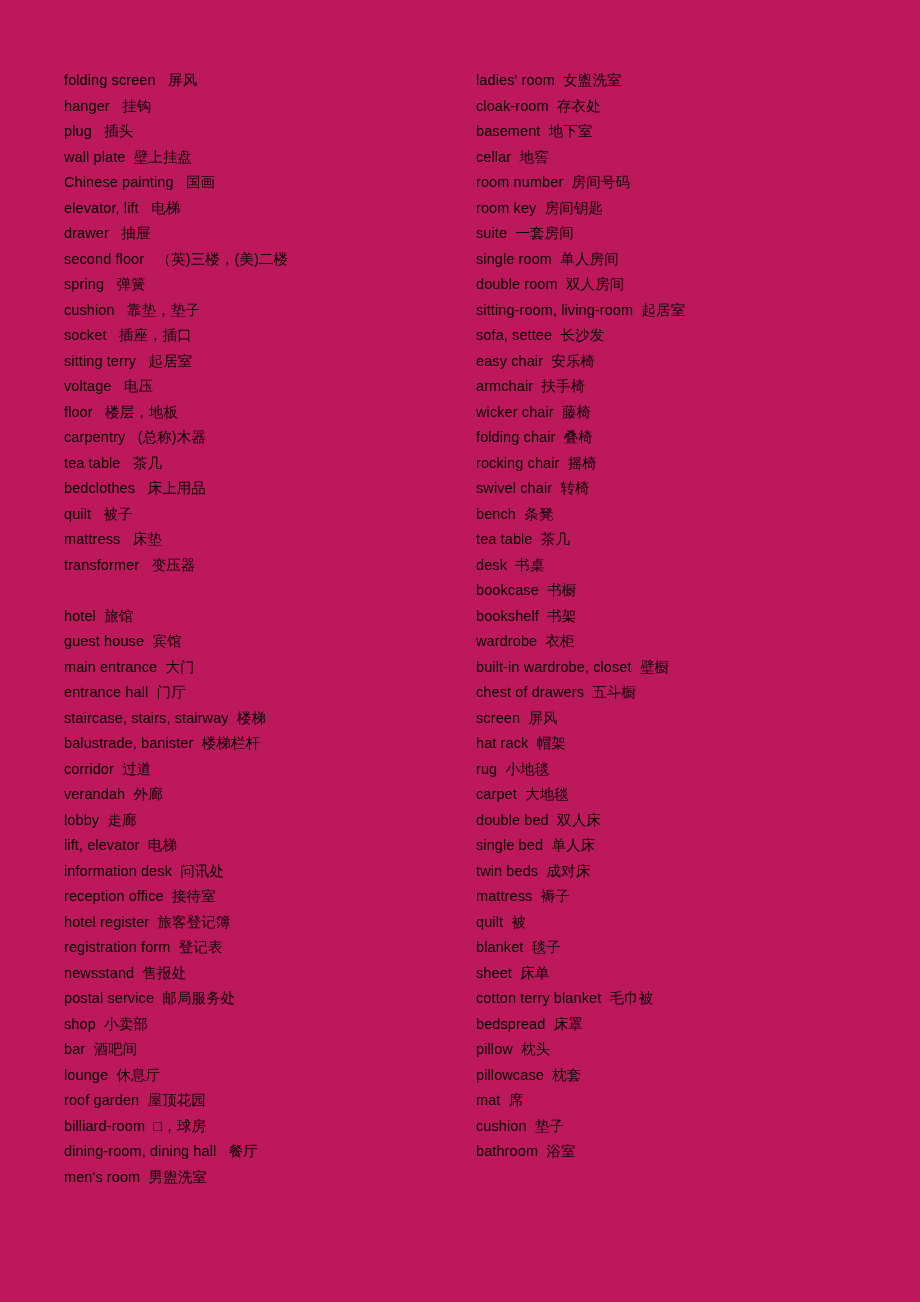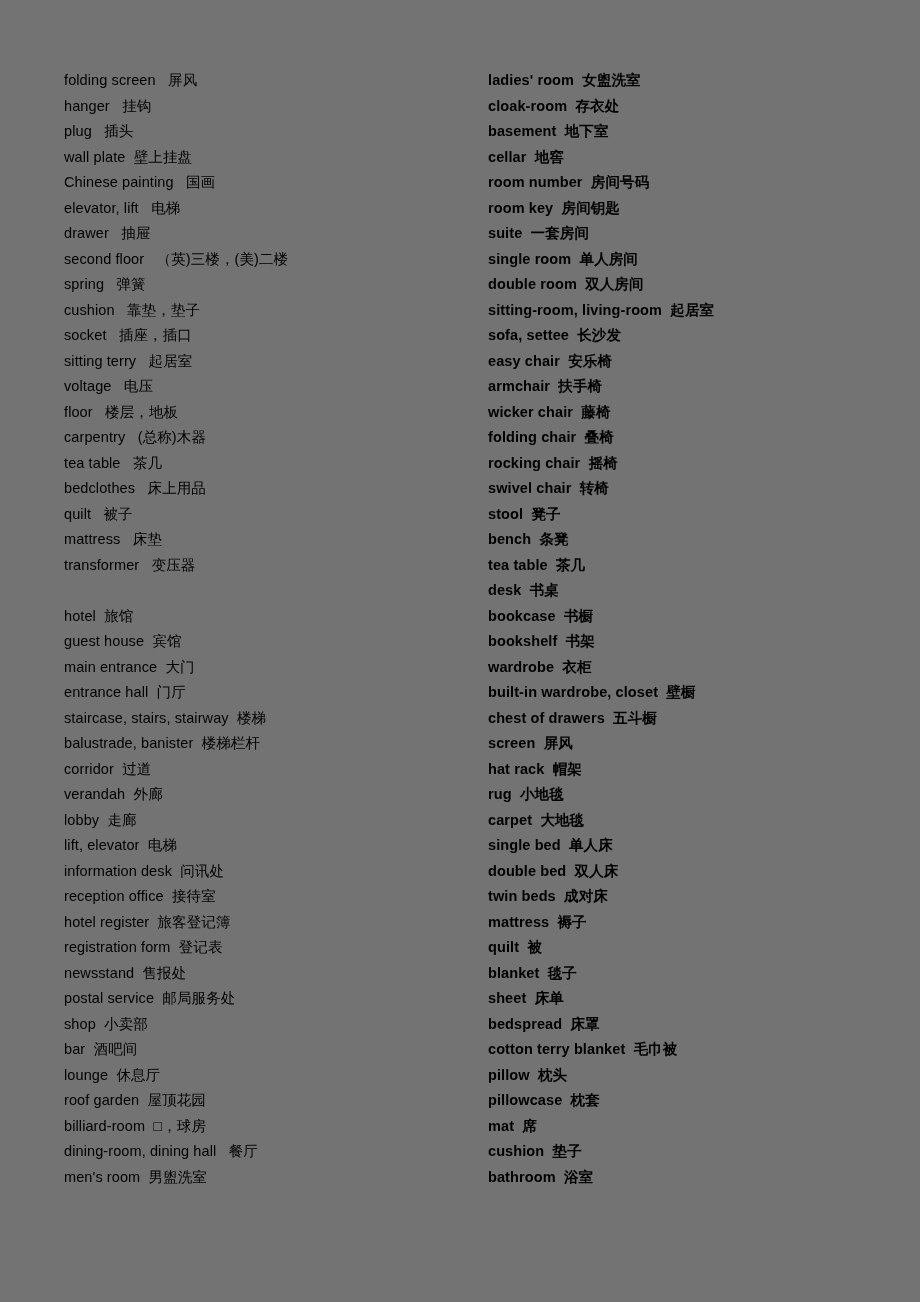--- a/index.html
+++ b/index.html
@@ -13,34 +13,34 @@
     height: 1302px;
     font-family: "Liberation Sans", "DejaVu Sans", sans-serif;
     color: #000000;
     overflow: hidden;
     position: relative;
   }
   .page {
     position: relative;
     width: 920px;
     height: 1302px;
-    background: #737373;
+    background: #be185d;
   }
   .columns {
     position: absolute;
     top: 68px;
     left: 0;
     width: 920px;
   }
   .column {
     position: absolute;
     top: 0;
   }
   .column-left  { left: 64px;  width: 400px; }
-  .column-right { left: 488px; width: 430px; font-weight: bold; }
+  .column-right { left: 476px; width: 430px; }
 
   .entry {
     height: 25.5px;
     line-height: 25.5px;
     font-size: 14.5px;
     white-space: pre;
     letter-spacing: 0.1px;
   }
   .entry.spacer {
     height: 25.5px;
@@ -114,42 +114,41 @@
         <div class="entry"><span class="term">single room</span><span>  </span><span class="gloss">单人房间</span></div>
         <div class="entry"><span class="term">double room</span><span>  </span><span class="gloss">双人房间</span></div>
         <div class="entry"><span class="term">sitting-room, living-room</span><span>  </span><span class="gloss">起居室</span></div>
         <div class="entry"><span class="term">sofa, settee</span><span>  </span><span class="gloss">长沙发</span></div>
         <div class="entry"><span class="term">easy chair</span><span>  </span><span class="gloss">安乐椅</span></div>
         <div class="entry"><span class="term">armchair</span><span>  </span><span class="gloss">扶手椅</span></div>
         <div class="entry"><span class="term">wicker chair</span><span>  </span><span class="gloss">藤椅</span></div>
         <div class="entry"><span class="term">folding chair</span><span>  </span><span class="gloss">叠椅</span></div>
         <div class="entry"><span class="term">rocking chair</span><span>  </span><span class="gloss">摇椅</span></div>
         <div class="entry"><span class="term">swivel chair</span><span>  </span><span class="gloss">转椅</span></div>
-        <div class="entry"><span class="term">stool</span><span>  </span><span class="gloss">凳子</span></div>
         <div class="entry"><span class="term">bench</span><span>  </span><span class="gloss">条凳</span></div>
         <div class="entry"><span class="term">tea table</span><span>  </span><span class="gloss">茶几</span></div>
         <div class="entry"><span class="term">desk</span><span>  </span><span class="gloss">书桌</span></div>
         <div class="entry"><span class="term">bookcase</span><span>  </span><span class="gloss">书橱</span></div>
         <div class="entry"><span class="term">bookshelf</span><span>  </span><span class="gloss">书架</span></div>
         <div class="entry"><span class="term">wardrobe</span><span>  </span><span class="gloss">衣柜</span></div>
         <div class="entry"><span class="term">built-in wardrobe, closet</span><span>  </span><span class="gloss">壁橱</span></div>
         <div class="entry"><span class="term">chest of drawers</span><span>  </span><span class="gloss">五斗橱</span></div>
         <div class="entry"><span class="term">screen</span><span>  </span><span class="gloss">屏风</span></div>
         <div class="entry"><span class="term">hat rack</span><span>  </span><span class="gloss">帽架</span></div>
         <div class="entry"><span class="term">rug</span><span>  </span><span class="gloss">小地毯</span></div>
         <div class="entry"><span class="term">carpet</span><span>  </span><span class="gloss">大地毯</span></div>
+        <div class="entry"><span class="term">double bed</span><span>  </span><span class="gloss">双人床</span></div>
         <div class="entry"><span class="term">single bed</span><span>  </span><span class="gloss">单人床</span></div>
-        <div class="entry"><span class="term">double bed</span><span>  </span><span class="gloss">双人床</span></div>
         <div class="entry"><span class="term">twin beds</span><span>  </span><span class="gloss">成对床</span></div>
         <div class="entry"><span class="term">mattress</span><span>  </span><span class="gloss">褥子</span></div>
         <div class="entry"><span class="term">quilt</span><span>  </span><span class="gloss">被</span></div>
         <div class="entry"><span class="term">blanket</span><span>  </span><span class="gloss">毯子</span></div>
         <div class="entry"><span class="term">sheet</span><span>  </span><span class="gloss">床单</span></div>
+        <div class="entry"><span class="term">cotton terry blanket</span><span>  </span><span class="gloss">毛巾被</span></div>
         <div class="entry"><span class="term">bedspread</span><span>  </span><span class="gloss">床罩</span></div>
-        <div class="entry"><span class="term">cotton terry blanket</span><span>  </span><span class="gloss">毛巾被</span></div>
         <div class="entry"><span class="term">pillow</span><span>  </span><span class="gloss">枕头</span></div>
         <div class="entry"><span class="term">pillowcase</span><span>  </span><span class="gloss">枕套</span></div>
         <div class="entry"><span class="term">mat</span><span>  </span><span class="gloss">席</span></div>
         <div class="entry"><span class="term">cushion</span><span>  </span><span class="gloss">垫子</span></div>
         <div class="entry"><span class="term">bathroom</span><span>  </span><span class="gloss">浴室</span></div>
       </div>
   </div>
 </div>
 
 </body></html>

